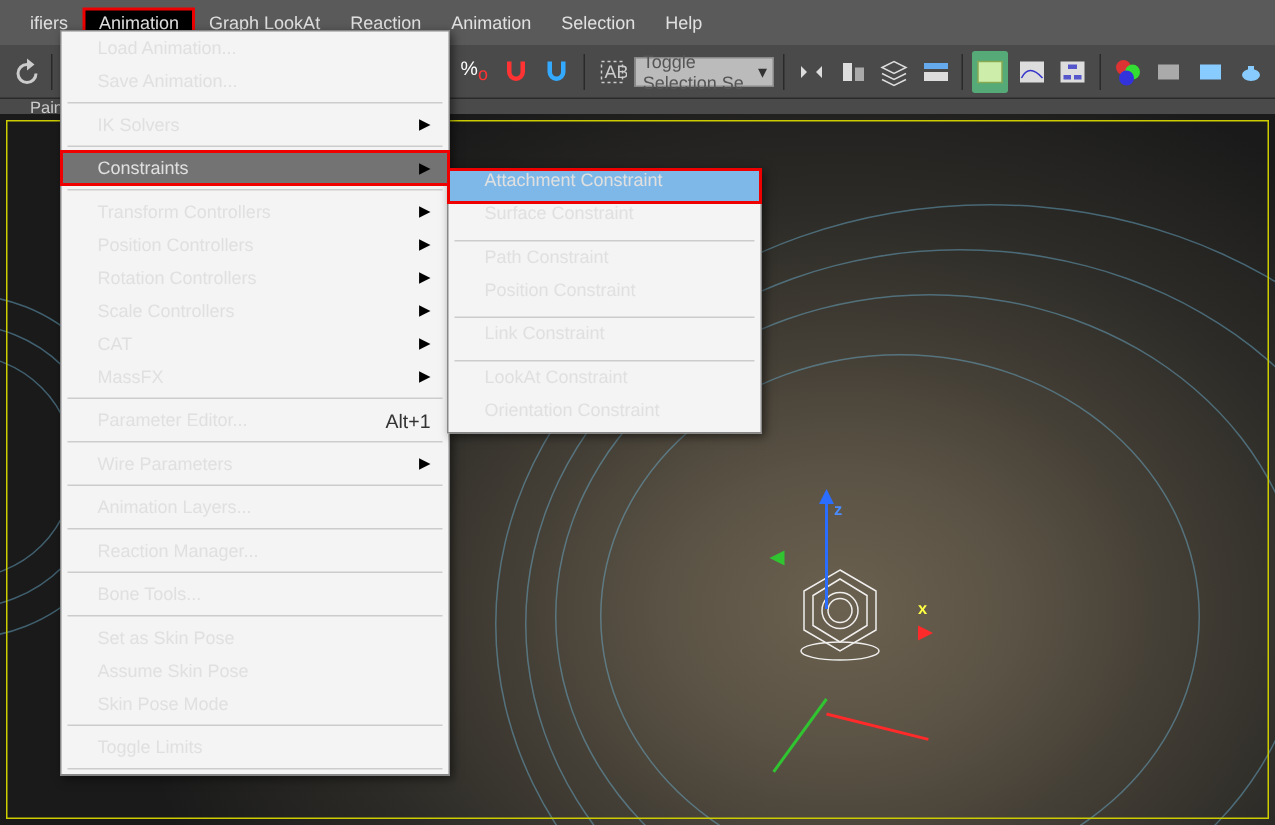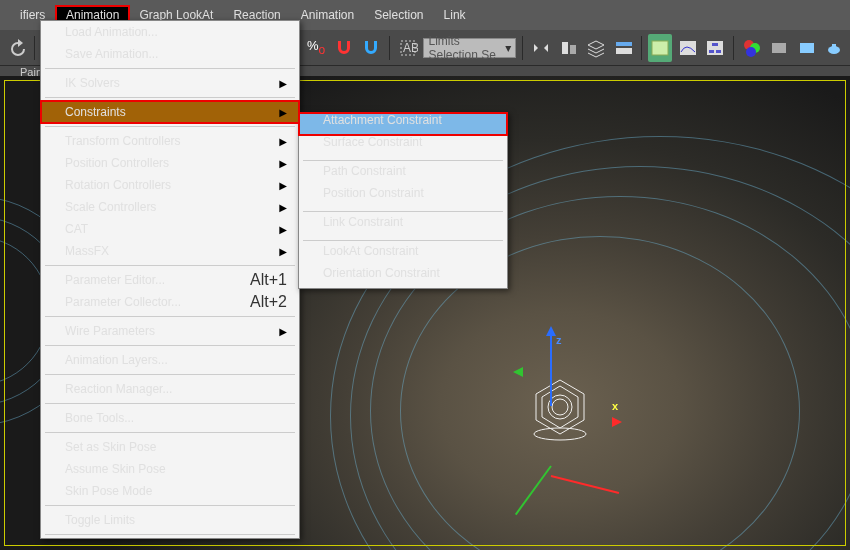--- a/index.html
+++ b/index.html
@@ -29,43 +29,43 @@
 .ah.z{border-bottom:10px solid #2a6dff;left:-4px;top:-85px}
 .ah.x{left:62px;top:11px;border-left:10px solid #ff2a2a}
 .ah.y{left:-42px;top:-39px;border-right:10px solid #31c431}
 .al{position:absolute;font-size:11px;font-weight:bold}
 .al.z{color:#4a8cff;left:6px;top:-72px}
 .al.x{color:#ff4;left:62px;top:-6px}
 .nut{position:absolute;left:524px;top:298px;width:72px;height:68px}
 .nut svg{width:100%;height:100%}
 .dropdown{position:absolute;top:20px;left:40px;width:260px;background:#f4f4f4;border:1px solid #888;box-shadow:2px 2px 6px rgba(0,0,0,.5);color:#000}
 .dropdown .row{height:22px;display:flex;align-items:center;justify-content:space-between;padding:0 12px 0 24px;color:#000;cursor:default}
-.dropdown .row.hi{background:#a16207}
+.dropdown .row.hi{background:#737373}
 .dropdown .row.hl{outline:2px solid #e00;outline-offset:-1px;position:relative;z-index:2}
 .dropdown .sep{height:1px;background:#ccc;margin:3px 4px}
 .dropdown .arrow{color:#000;font-size:10px}
-.dropdown .sc{color:#333;font-size:16px}
+.dropdown .sc{color:#333;font-size:13px}
 .submenu{position:absolute;top:112px;left:298px;width:210px;background:#f4f4f4;border:1px solid #888;box-shadow:2px 2px 6px rgba(0,0,0,.5)}
 .submenu .row{height:22px;display:flex;align-items:flex-start;padding:0 12px 0 24px;color:#000;cursor:default}
 .submenu .row.hi{background:#7db8e8}
 .submenu .row.hl{outline:2px solid #e00;outline-offset:-1px;position:relative;z-index:2}
 .submenu .sep{height:1px;background:#ccc;margin:3px 4px}
 svg.ico{width:20px;height:20px}
 </style>
 </head>
 <body>
 
 <div class="menubar">
   <div class="stub"><span>ifiers</span></div>
   <div class="mi active hl"><span>Animation</span></div>
   <div class="mi"><span>Graph LookAt</span></div>
   <div class="mi"><span>Reaction</span></div>
   <div class="mi"><span>Animation</span></div>
   <div class="mi"><span>Selection</span></div>
-  <div class="mi"><span>Link</span></div>
+  <div class="mi"><span>Help</span></div>
 </div>
 
 <div class="toolbar">
   <div class="tb-ico">
       <svg class="ico" viewBox="0 0 20 20">
         <path d="M12 4a7 7 0 107 7h-2a5 5 0 11-5-5v3l5-4-5-4z" fill="#ccc"></path>
       </svg>
     </div>
   <div class="tb-sep"></div>
   <div style="flex:0 0 260px"></div>
@@ -83,21 +83,21 @@
       </svg>
     </div>
   <div class="tb-sep"></div>
   <div class="tb-ico">
       <svg class="ico" viewBox="0 0 20 20">
         <rect x="3" y="3" width="14" height="14" fill="none" stroke="#ccc" stroke-dasharray="2"></rect>
         <text x="5" y="14" fill="#ccc" font-size="7">ABC</text>
       </svg>
     </div>
   <div class="tb-sel">
-    <span style="color:#555">Limits Selection Se</span>
+    <span style="color:#555">Toggle Selection Se</span>
     <span style="color:#333">▾</span>
   </div>
   <div class="tb-sep"></div>
   <div class="tb-ico">
       <svg class="ico" viewBox="0 0 20 20">
         <path d="M9 2v16M3 6l4 4-4 4zM17 6l-4 4 4 4z" fill="#ddd"></path>
       </svg>
     </div>
   <div class="tb-ico">
       <svg class="ico" viewBox="0 0 20 20">
@@ -242,24 +242,20 @@
     </div>
     <div class="row">
       <span>MassFX</span>
       <span class="arrow">▶</span>
     </div>
     <div class="sep"></div>
     <div class="row">
       <span>Parameter Editor...</span>
       <span class="sc">Alt+1</span>
     </div>
-    <div class="row">
-      <span>Parameter Collector...</span>
-      <span class="sc">Alt+2</span>
-    </div>
     <div class="sep"></div>
     <div class="row">
       <span>Wire Parameters</span>
       <span class="arrow">▶</span>
     </div>
     <div class="sep"></div>
     <div class="row">
       <span>Animation Layers...</span>
     </div>
     <div class="sep"></div>

